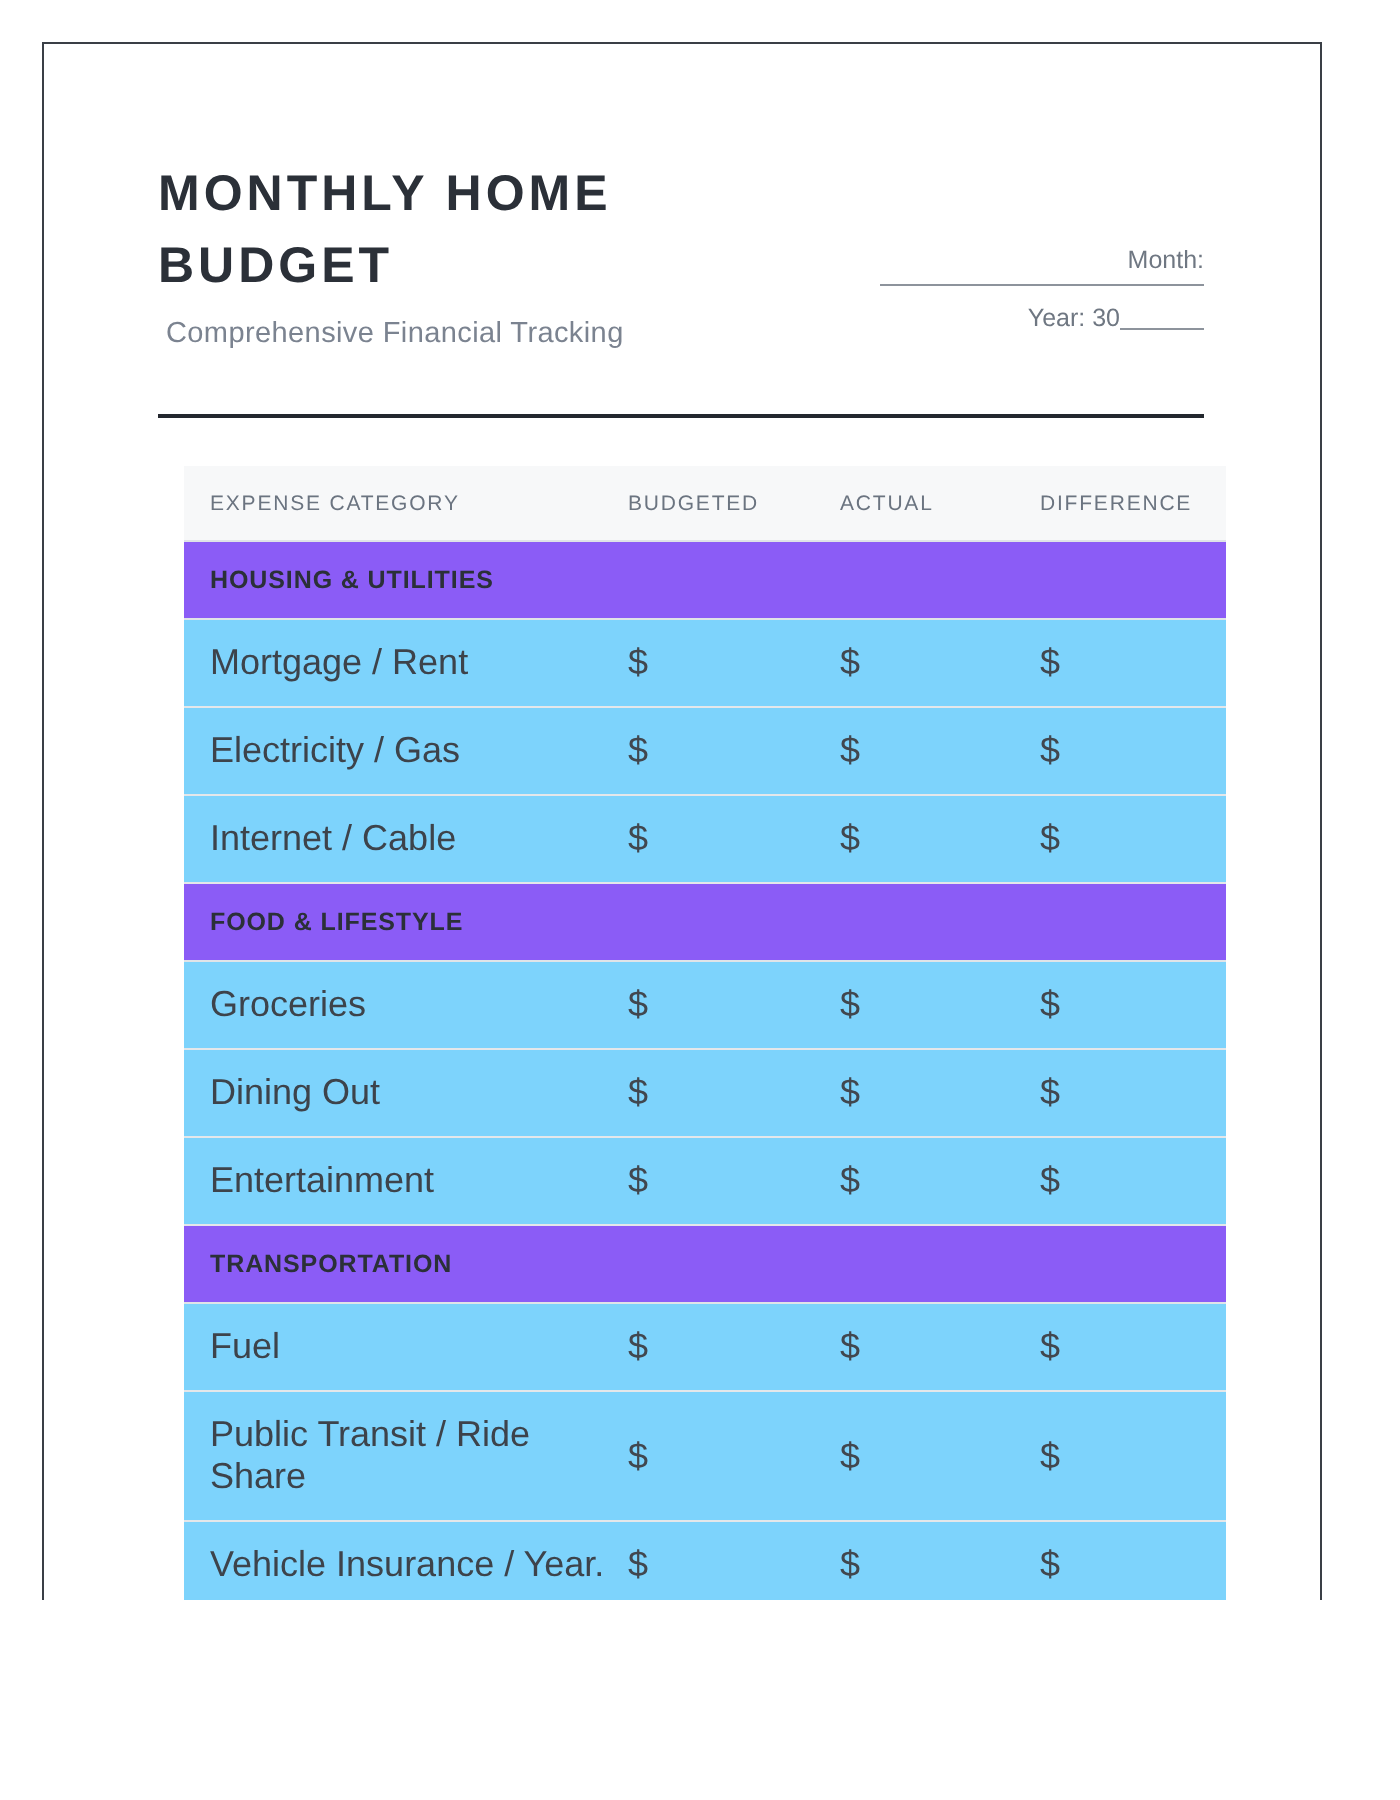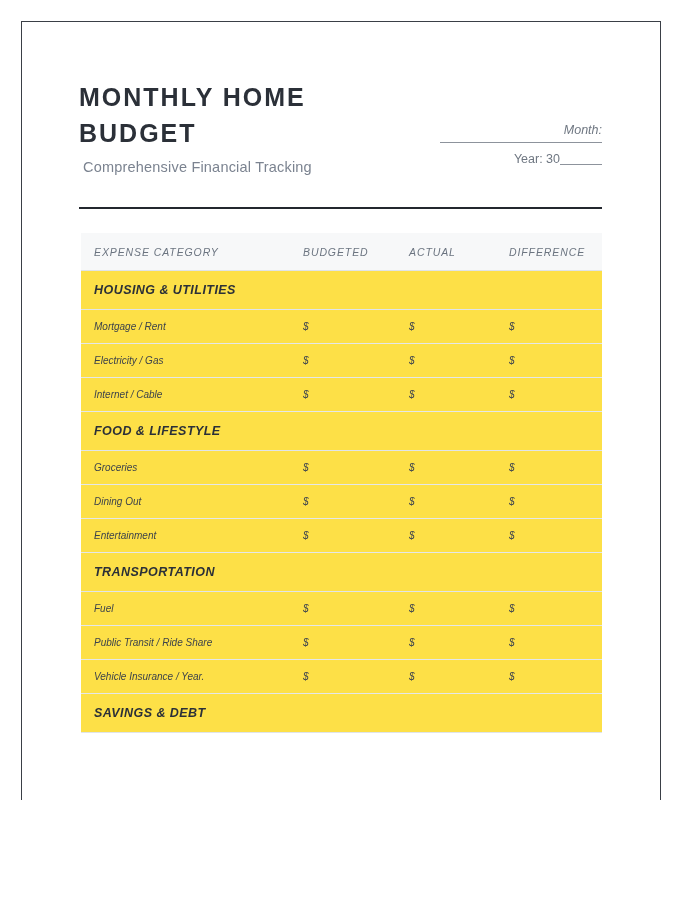--- a/index.html
+++ b/index.html
@@ -82,21 +82,20 @@
     width: 162px;
     text-align: right;
   }
 
   .meta-row-month {
     font-size: 12.5px;
     color: #6f7782;
     line-height: 16px;
     padding-bottom: 4px;
     border-bottom: 1px solid #8d939c;
-    font-style: italic;
   }
 
   .meta-row-year {
     margin-top: 8px;
     font-size: 12.5px;
     color: #6f7782;
     line-height: 16px;
     white-space: nowrap;
   }
 
@@ -113,26 +112,25 @@
     left: 57px;
     top: 185px;
     width: 523px;
     height: 0;
     border-top: 2.5px solid #23272e;
   }
 
   
   .budget-table {
     position: absolute;
-    left: 59px;
+    left: 70px;
     top: 211px;
     width: 521px;
     border-collapse: collapse;
     table-layout: fixed;
-    font-style: italic;
   }
 
   .budget-table col.c-cat  { width: 222px; }
   .budget-table col.c-bud  { width: 106px; }
   .budget-table col.c-act  { width: 100px; }
   .budget-table col.c-dif  { width: 93px; }
 
   .budget-table thead th {
     background: #f7f8f9;
     font-size: 10.5px;
@@ -140,36 +138,36 @@
     letter-spacing: 0.9px;
     color: #6b7480;
     text-align: left;
     padding: 13px 0 12px 0;
     border-bottom: 1px solid #dfe3e7;
     vertical-align: middle;
   }
   .budget-table thead th.th-cat { padding-left: 13px; }
 
   tr.section-row td {
-    background: #fde047;
+    background: #8b5cf6;
     font-size: 12.5px;
     font-weight: bold;
     letter-spacing: 0.45px;
     color: #2b3038;
     padding: 12px 0 12px 13px;
     border-bottom: 1px solid #e0e4e8;
     border-top: 1px solid #e0e4e8;
   }
 
   tr.item-row td {
-    font-size: 10px;
+    font-size: 18px;
     color: #3d434b;
     padding: 11px 0 11px 0;
     border-bottom: 1px solid #e4e7ea;
-    background: #fde047;
+    background: #7dd3fc;
     vertical-align: middle;
   }
   tr.item-row td.td-cat { padding-left: 13px; color: #3d434b; }
   tr.item-row td.td-amt { color: #41474f; }
 </style>
 </head>
 <body>
 
 <div class="page-sheet">
   <div class="page-inner">

